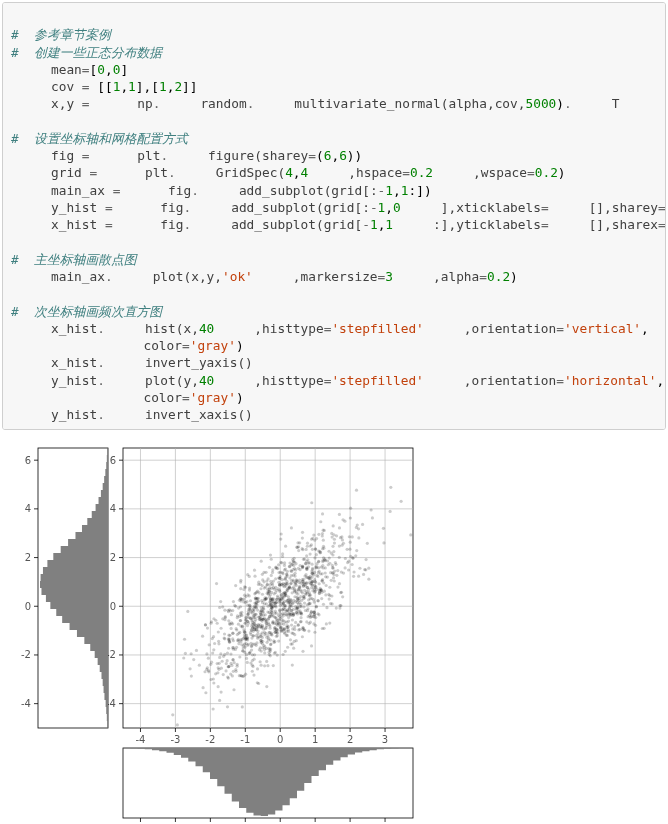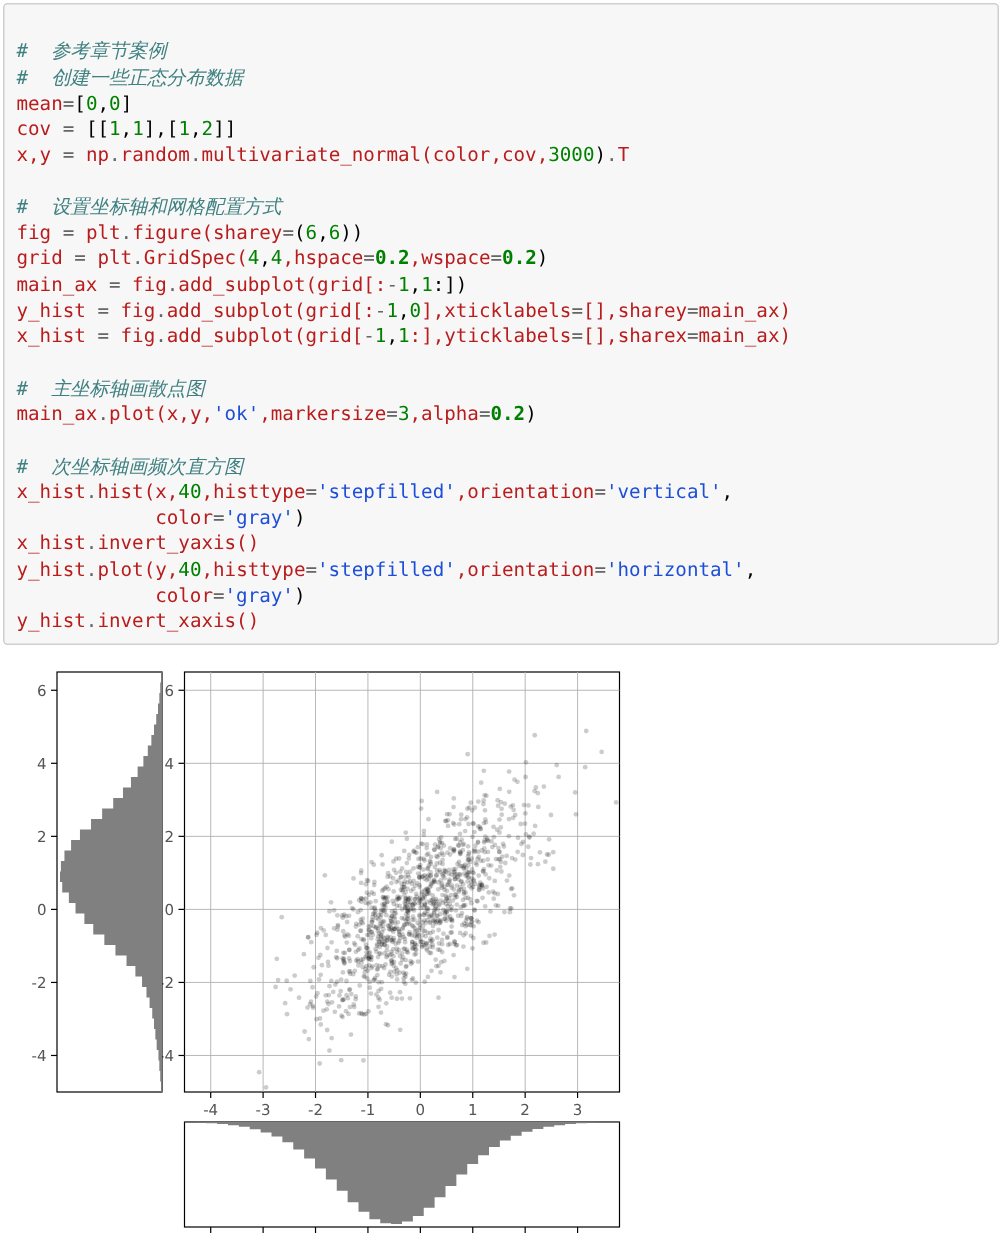--- a/index.html
+++ b/index.html
@@ -15,43 +15,43 @@
     border-radius: 3px;
     margin: 2px;
     padding: 6px 8px;
     font-size: 12.8px;
     line-height: 1.35;
     white-space: pre;
     overflow-x: auto;
     font-family: "DejaVu Sans Mono", Consolas, monospace;
   }
   .cm { color: #408080; font-style: italic; }
-  .nm { color: #b91c1c; }
+  .nm { color: #404040; margin-left: 40px; }
   .op { color: #666; }
   .pn { color: #000; }
   .mi { color: #008000; }
-  .mf { color: #008000; font-weight: bold; }
-  .st { color: #1d4ed8; }
+  .mf { color: #008000; }
+  .st { color: #c2410c; }
 
   .figure {
     position: relative;
     width: 430px;
     height: 410px;
     margin: 8px 0 0 8px;
   }
 </style>
 </head>
 <body>
 
 <div class="code-block">
 <span class="cm">#  参考章节案例</span>
 <span class="cm">#  创建一些正态分布数据</span>
 <span class="nm">mean</span><span class="op">=</span><span class="pn">[</span><span class="mi">0</span><span class="pn">,</span><span class="mi">0</span><span class="pn">]</span>
 <span class="nm">cov </span><span class="op">=</span><span class="pn"> [[</span><span class="mi">1</span><span class="pn">,</span><span class="mi">1</span><span class="pn">],[</span><span class="mi">1</span><span class="pn">,</span><span class="mi">2</span><span class="pn">]]</span>
-<span class="nm">x,y </span><span class="op">=</span><span class="nm"> np</span><span class="op">.</span><span class="nm">random</span><span class="op">.</span><span class="nm">multivariate_normal(color,cov,</span><span class="mi">3000</span><span class="pn">)</span><span class="op">.</span><span class="nm">T</span>
+<span class="nm">x,y </span><span class="op">=</span><span class="nm"> np</span><span class="op">.</span><span class="nm">random</span><span class="op">.</span><span class="nm">multivariate_normal(alpha,cov,</span><span class="mi">5000</span><span class="pn">)</span><span class="op">.</span><span class="nm">T</span>
 
 <span class="cm">#  设置坐标轴和网格配置方式</span>
 <span class="nm">fig </span><span class="op">=</span><span class="nm"> plt</span><span class="op">.</span><span class="nm">figure(sharey</span><span class="op">=</span><span class="pn">(</span><span class="mi">6</span><span class="pn">,</span><span class="mi">6</span><span class="pn">))</span>
 <span class="nm">grid </span><span class="op">=</span><span class="nm"> plt</span><span class="op">.</span><span class="nm">GridSpec(</span><span class="mi">4</span><span class="pn">,</span><span class="mi">4</span><span class="nm">,hspace</span><span class="op">=</span><span class="mf">0.2</span><span class="nm">,wspace</span><span class="op">=</span><span class="mf">0.2</span><span class="pn">)</span>
 <span class="nm">main_ax </span><span class="op">=</span><span class="nm"> fig</span><span class="op">.</span><span class="nm">add_subplot(grid[:</span><span class="op">-</span><span class="mi">1</span><span class="pn">,</span><span class="mi">1</span><span class="pn">:])</span>
 <span class="nm">y_hist </span><span class="op">=</span><span class="nm"> fig</span><span class="op">.</span><span class="nm">add_subplot(grid[:</span><span class="op">-</span><span class="mi">1</span><span class="pn">,</span><span class="mi">0</span><span class="nm">],xticklabels</span><span class="op">=</span><span class="nm">[],sharey</span><span class="op">=</span><span class="nm">main_ax)</span>
 <span class="nm">x_hist </span><span class="op">=</span><span class="nm"> fig</span><span class="op">.</span><span class="nm">add_subplot(grid[</span><span class="op">-</span><span class="mi">1</span><span class="pn">,</span><span class="mi">1</span><span class="nm">:],yticklabels</span><span class="op">=</span><span class="nm">[],sharex</span><span class="op">=</span><span class="nm">main_ax)</span>
 
 <span class="cm">#  主坐标轴画散点图</span>
 <span class="nm">main_ax</span><span class="op">.</span><span class="nm">plot(x,y,</span><span class="st">'ok'</span><span class="nm">,markersize</span><span class="op">=</span><span class="mi">3</span><span class="nm">,alpha</span><span class="op">=</span><span class="mf">0.2</span><span class="pn">)</span>

